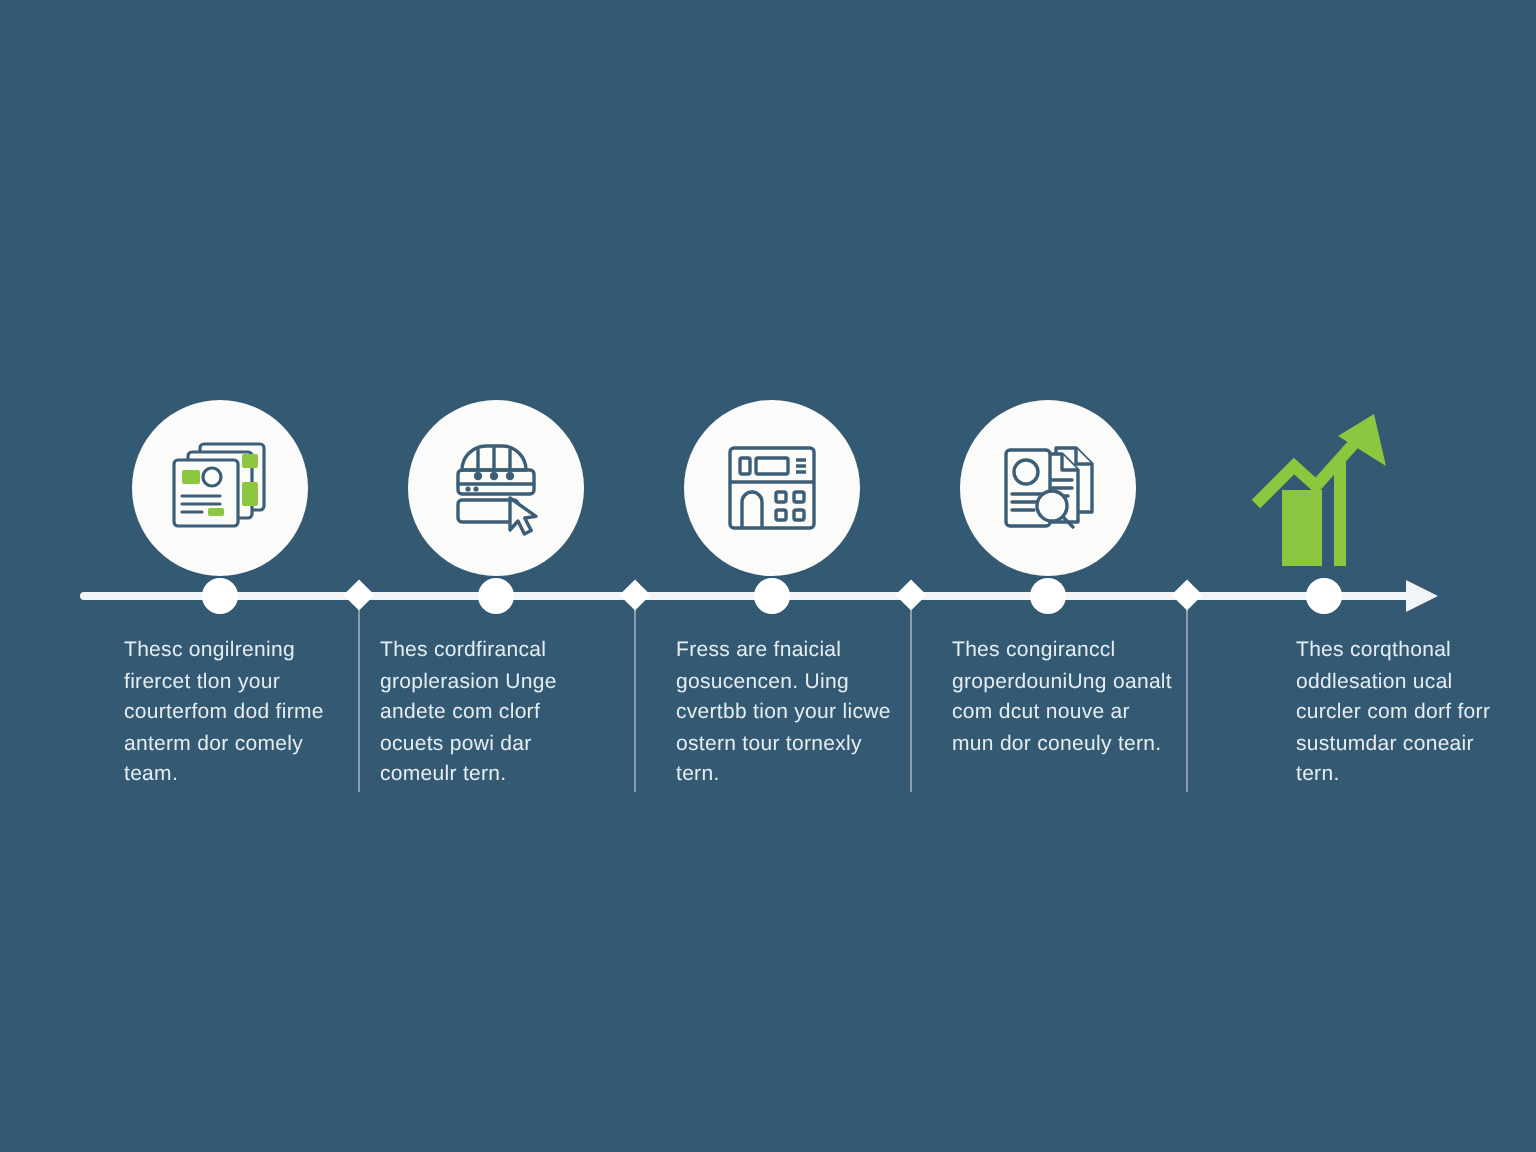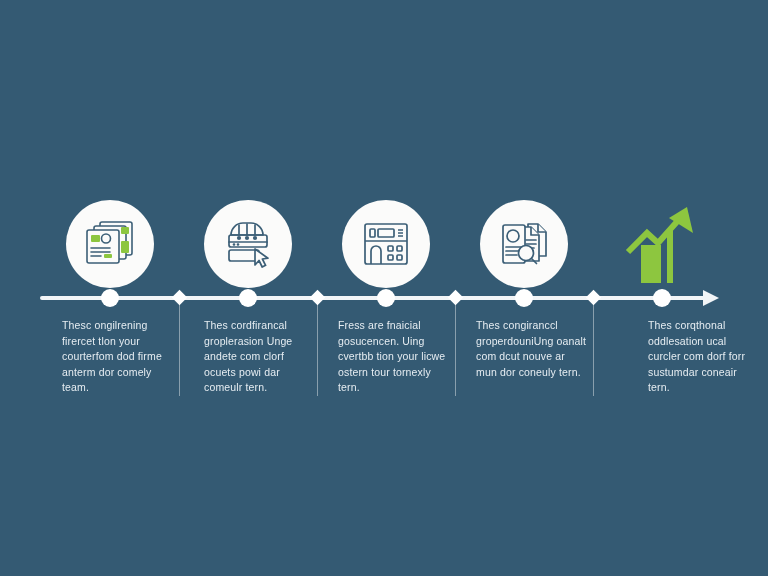--- a/index.html
+++ b/index.html
@@ -211,18 +211,18 @@
   <div class="icon-plain" id="bub-4" style="left: 662px;">
     <svg width="74" height="78" viewBox="0 0 74 78">
       <rect x="16" y="40" width="20" height="38" fill="#8dc63f"></rect>
       <rect x="42" y="25" width="6" height="53" fill="#8dc63f"></rect>
       <path d="M3 47 L22 28 L33 38 L58 10" fill="none" stroke="#8dc63f" stroke-width="6" stroke-linejoin="miter"></path>
       <path d="M62 2 L68 28 L44 13 Z" fill="#8dc63f"></path>
     </svg>
   </div>
 
   <div class="caption" id="cap-0" style="left: 110px;">Thesc ongilrening firercet tlon your courterfom dod firme anterm dor comely team.</div>
-  <div class="caption" id="cap-1" style="left: 252px;">Thes cordfirancal groplerasion Unge andete com clorf ocuets powi dar comeulr tern.</div>
+  <div class="caption" id="cap-1" style="left: 238px;">Thes cordfirancal groplerasion Unge andete com clorf ocuets powi dar comeulr tern.</div>
   <div class="caption" id="cap-3" style="left: 524px;">Thes congiranccl groperdouniUng oanalt com dcut nouve ar mun dor coneuly tern.</div>
   <div class="caption" id="cap-2" style="left: 386px;">Fress are fnaicial gosucencen. Uing cvertbb tion your licwe ostern tour tornexly tern.</div>
   <div class="caption" id="cap-4" style="left: 696px;">Thes corqthonal oddlesation ucal curcler com dorf forr sustumdar coneair tern.</div>
 
 </div>
 
 </body></html>

